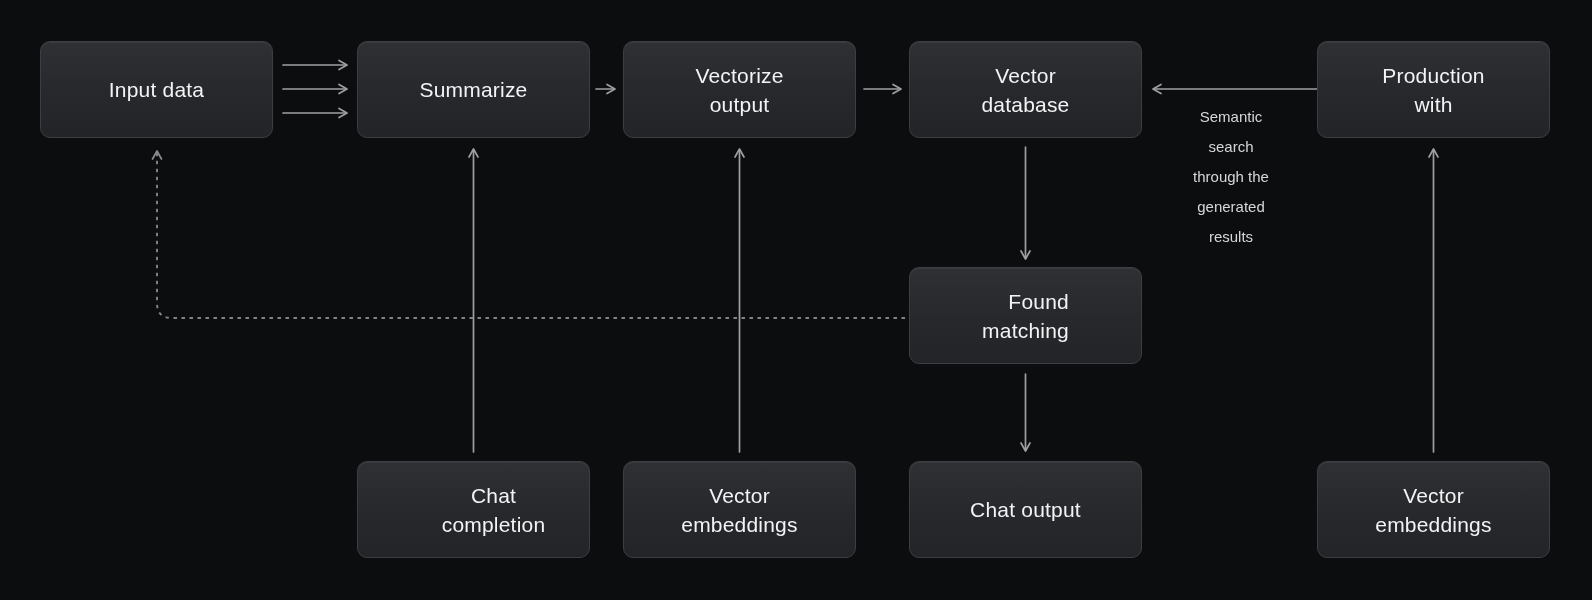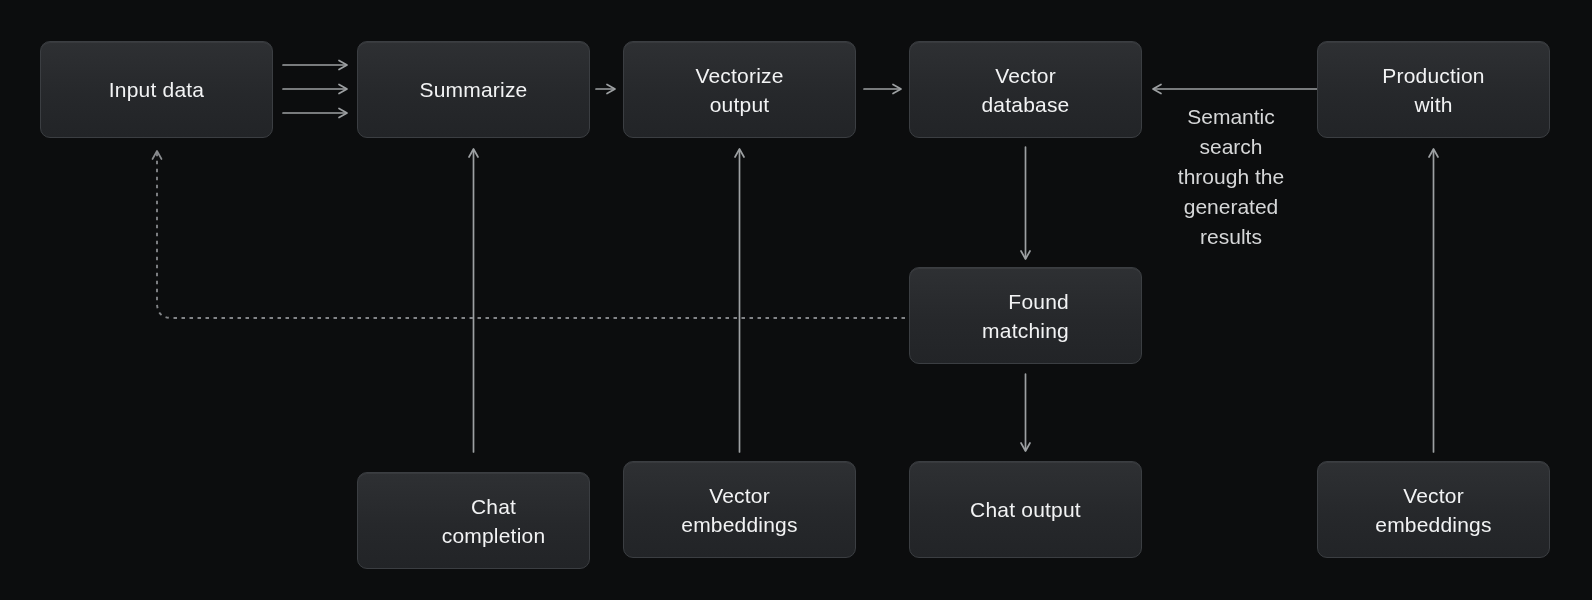--- a/index.html
+++ b/index.html
@@ -40,28 +40,28 @@
     line-height: 29px;
     letter-spacing: 0.2px;
     white-space: pre-line;
   }
   .n-input        { left: 40px;   top: 41px; }
   .n-summarize    { left: 357px;  top: 41px; }
   .n-vectorize    { left: 623px;  top: 41px; text-align: center; }
   .n-vectordb     { left: 909px;  top: 41px; }
   .n-production   { left: 1317px; top: 41px; }
   .n-found        { left: 909px;  top: 267px; text-align: right; }
-  .n-chat         { left: 357px;  top: 472px; padding-left: 40px; }
+  .n-chat         { left: 357px;  top: 461px; padding-left: 40px; }
   .n-vembed-left  { left: 623px;  top: 461px; }
   .n-send         { left: 909px;  top: 461px; }
   .n-vembed-right { left: 1317px; top: 461px; }
   .annotation {
     position: absolute;
     color: #d6d7d8;
-    font-size: 21px;
+    font-size: 15px;
     line-height: 30px;
     text-align: center;
     white-space: pre-line;
   }
   .a-semantic { left: 1121px; top: 102px; width: 220px; }
   .a-improve  { left: 167px;  top: 332px; width: 300px; }
 </style>
 </head>
 <body>
 

